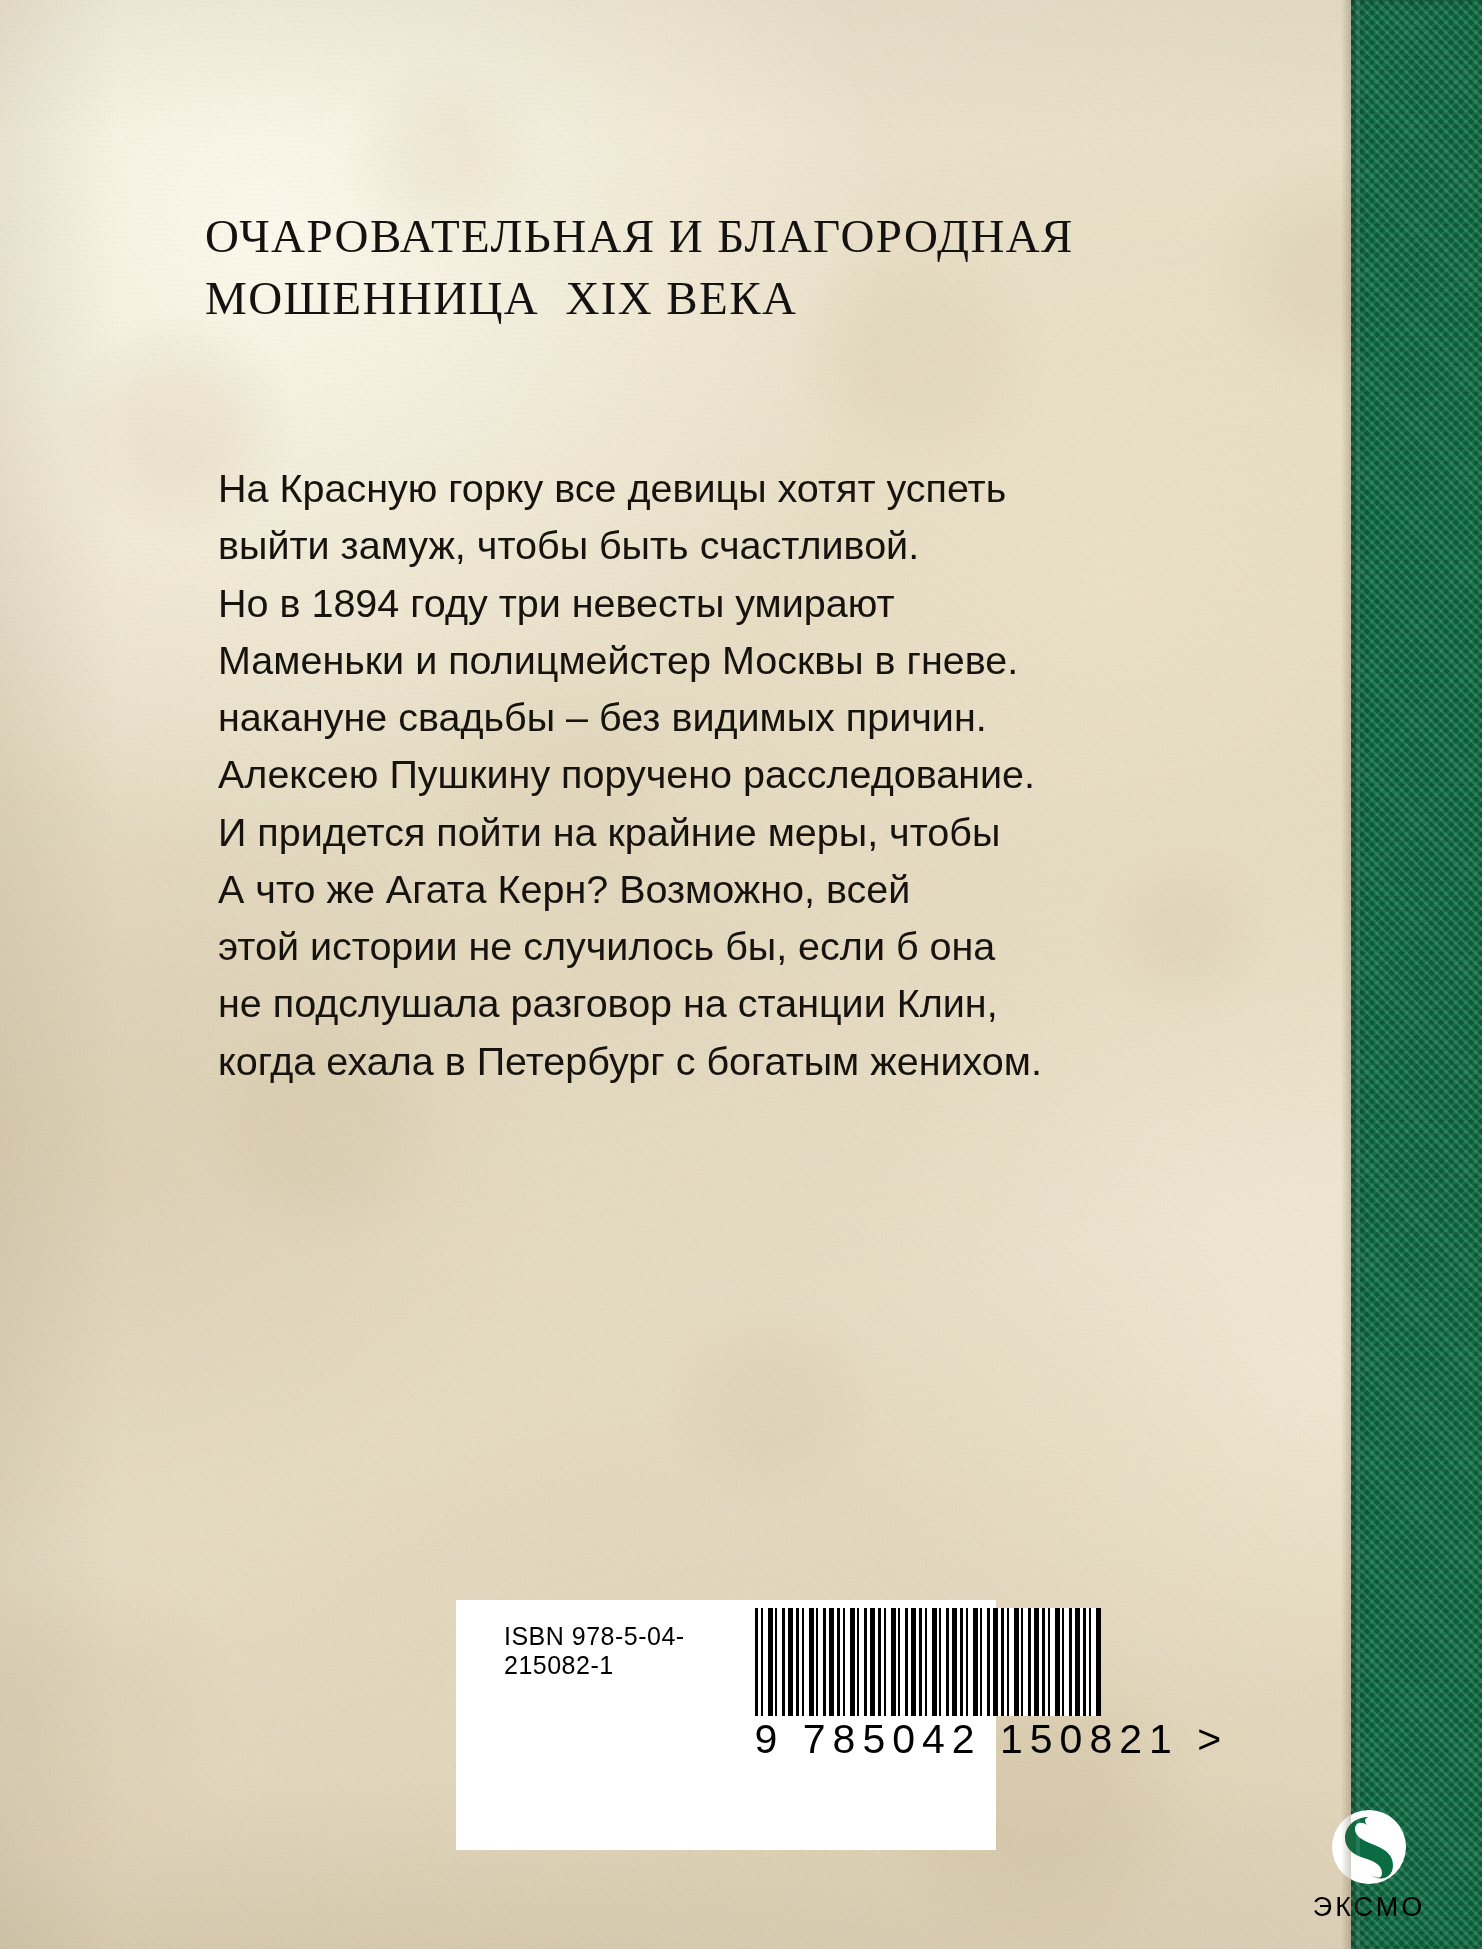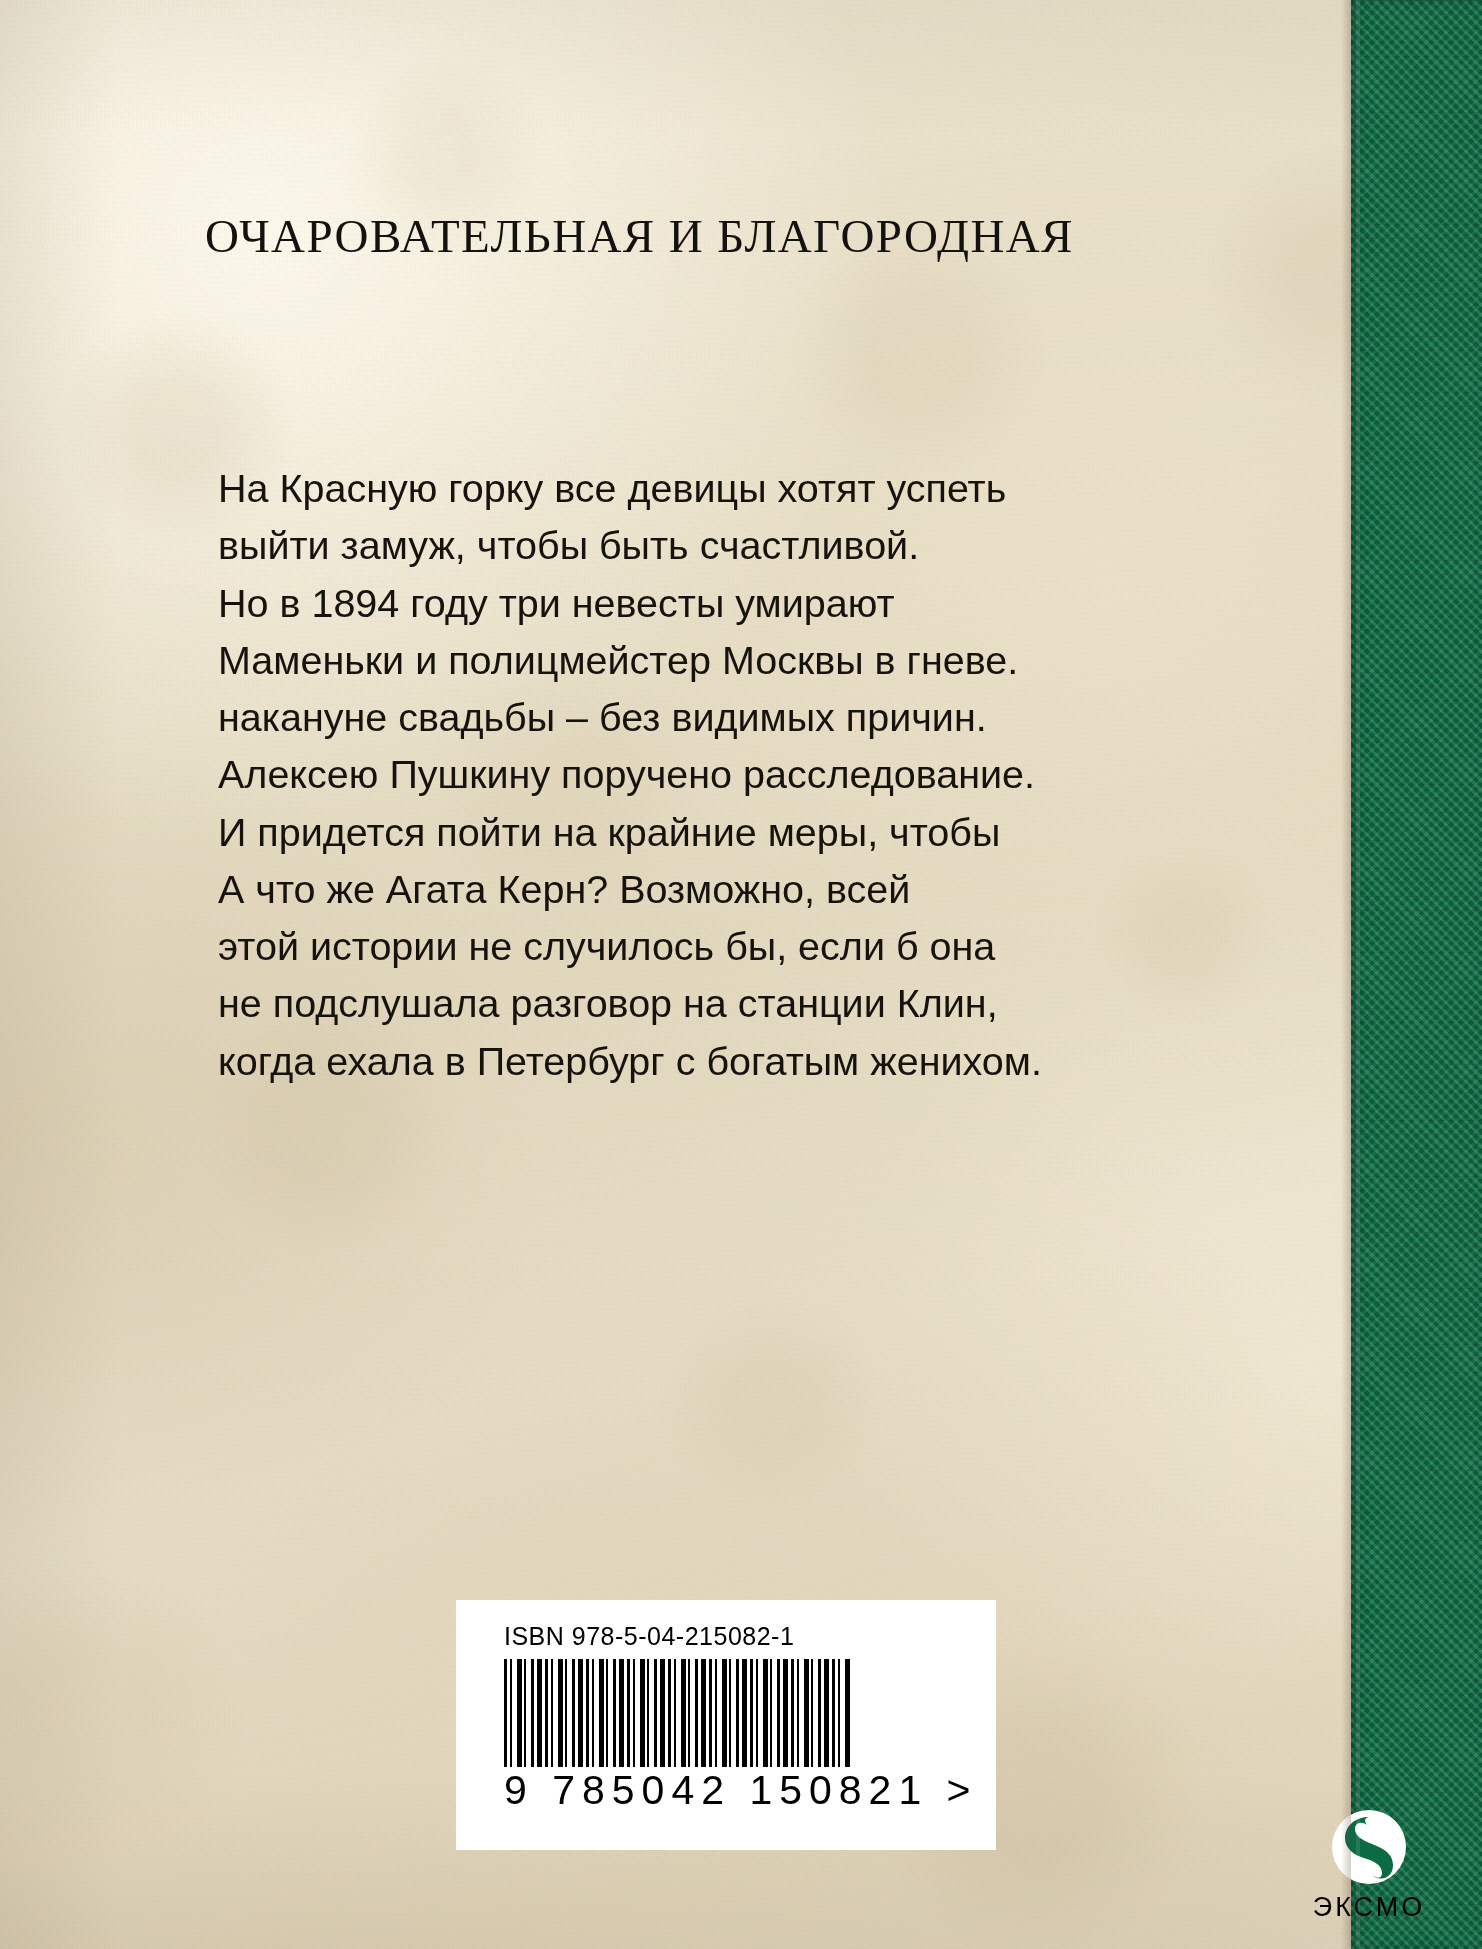--- a/index.html
+++ b/index.html
@@ -149,21 +149,21 @@
 
   
   .barcode-block {
     position: absolute;
     left: 456px;
     top: 1600px;
     width: 540px;
     height: 250px;
     background: #ffffff;
     display: flex;
-    flex-direction: column;
+    flex-direction: row;
   }
   .isbn-text {
     font-family: "Liberation Sans", sans-serif;
     font-size: 25px;
     letter-spacing: 0.5px;
     color: #000000;
     margin: 22px 0 0 48px;
   }
   .barcode-area {
     position: relative;
@@ -223,20 +223,21 @@
 
   <div class="paper-base"></div>
   <div class="paper-blotches"></div>
   <div class="paper-grain"></div>
   <div class="paper-vignette"></div>
 
   <div class="content">
 
     <div class="headline">
       <span class="line">ОЧАРОВАТЕЛЬНАЯ И БЛАГОРОДНАЯ</span>
+      <span class="line">МОШЕННИЦА  XIX ВЕКА</span>
     </div>
 
     <div class="blurb">
       <span class="line">На Красную горку все девицы хотят успеть</span>
       <span class="line">выйти замуж, чтобы быть счастливой.</span>
       <span class="line">Но в 1894 году три невесты умирают</span>
       <span class="line">Маменьки и полицмейстер Москвы в гневе.</span>
       <span class="line">накануне свадьбы – без видимых причин.</span>
       <span class="line">Алексею Пушкину поручено расследование.</span>
       <span class="line">И придется пойти на крайние меры, чтобы</span>

